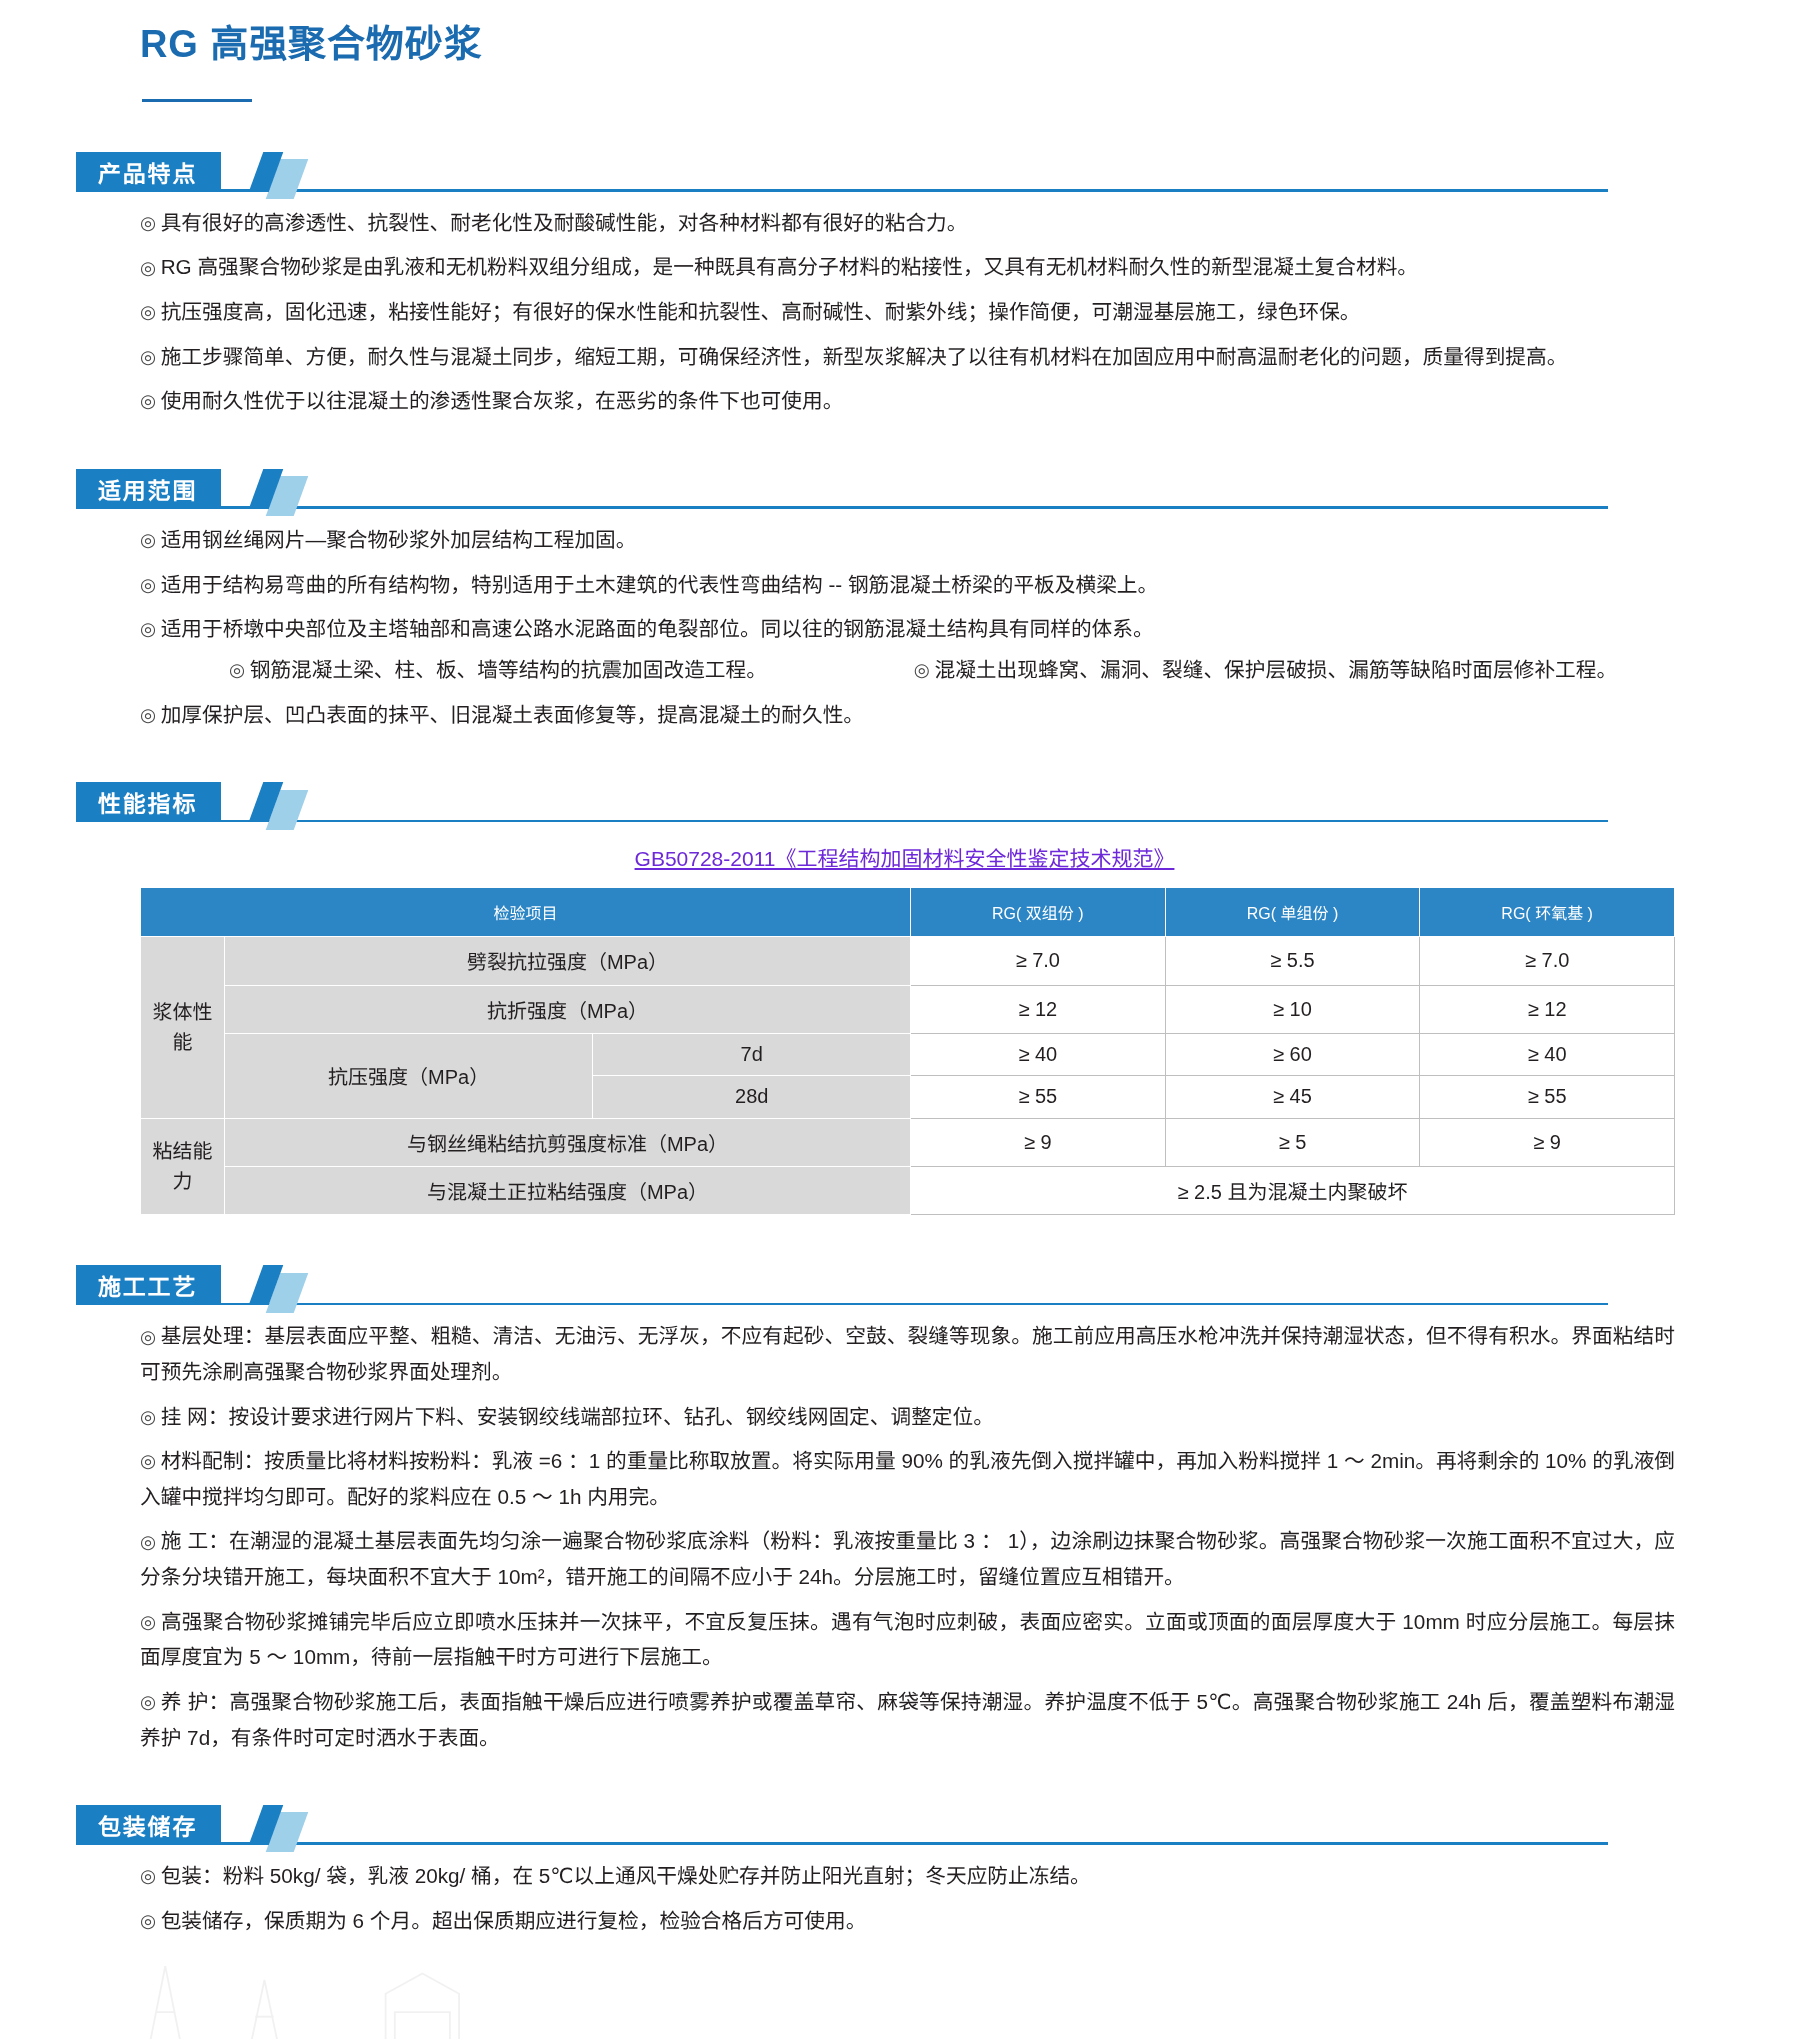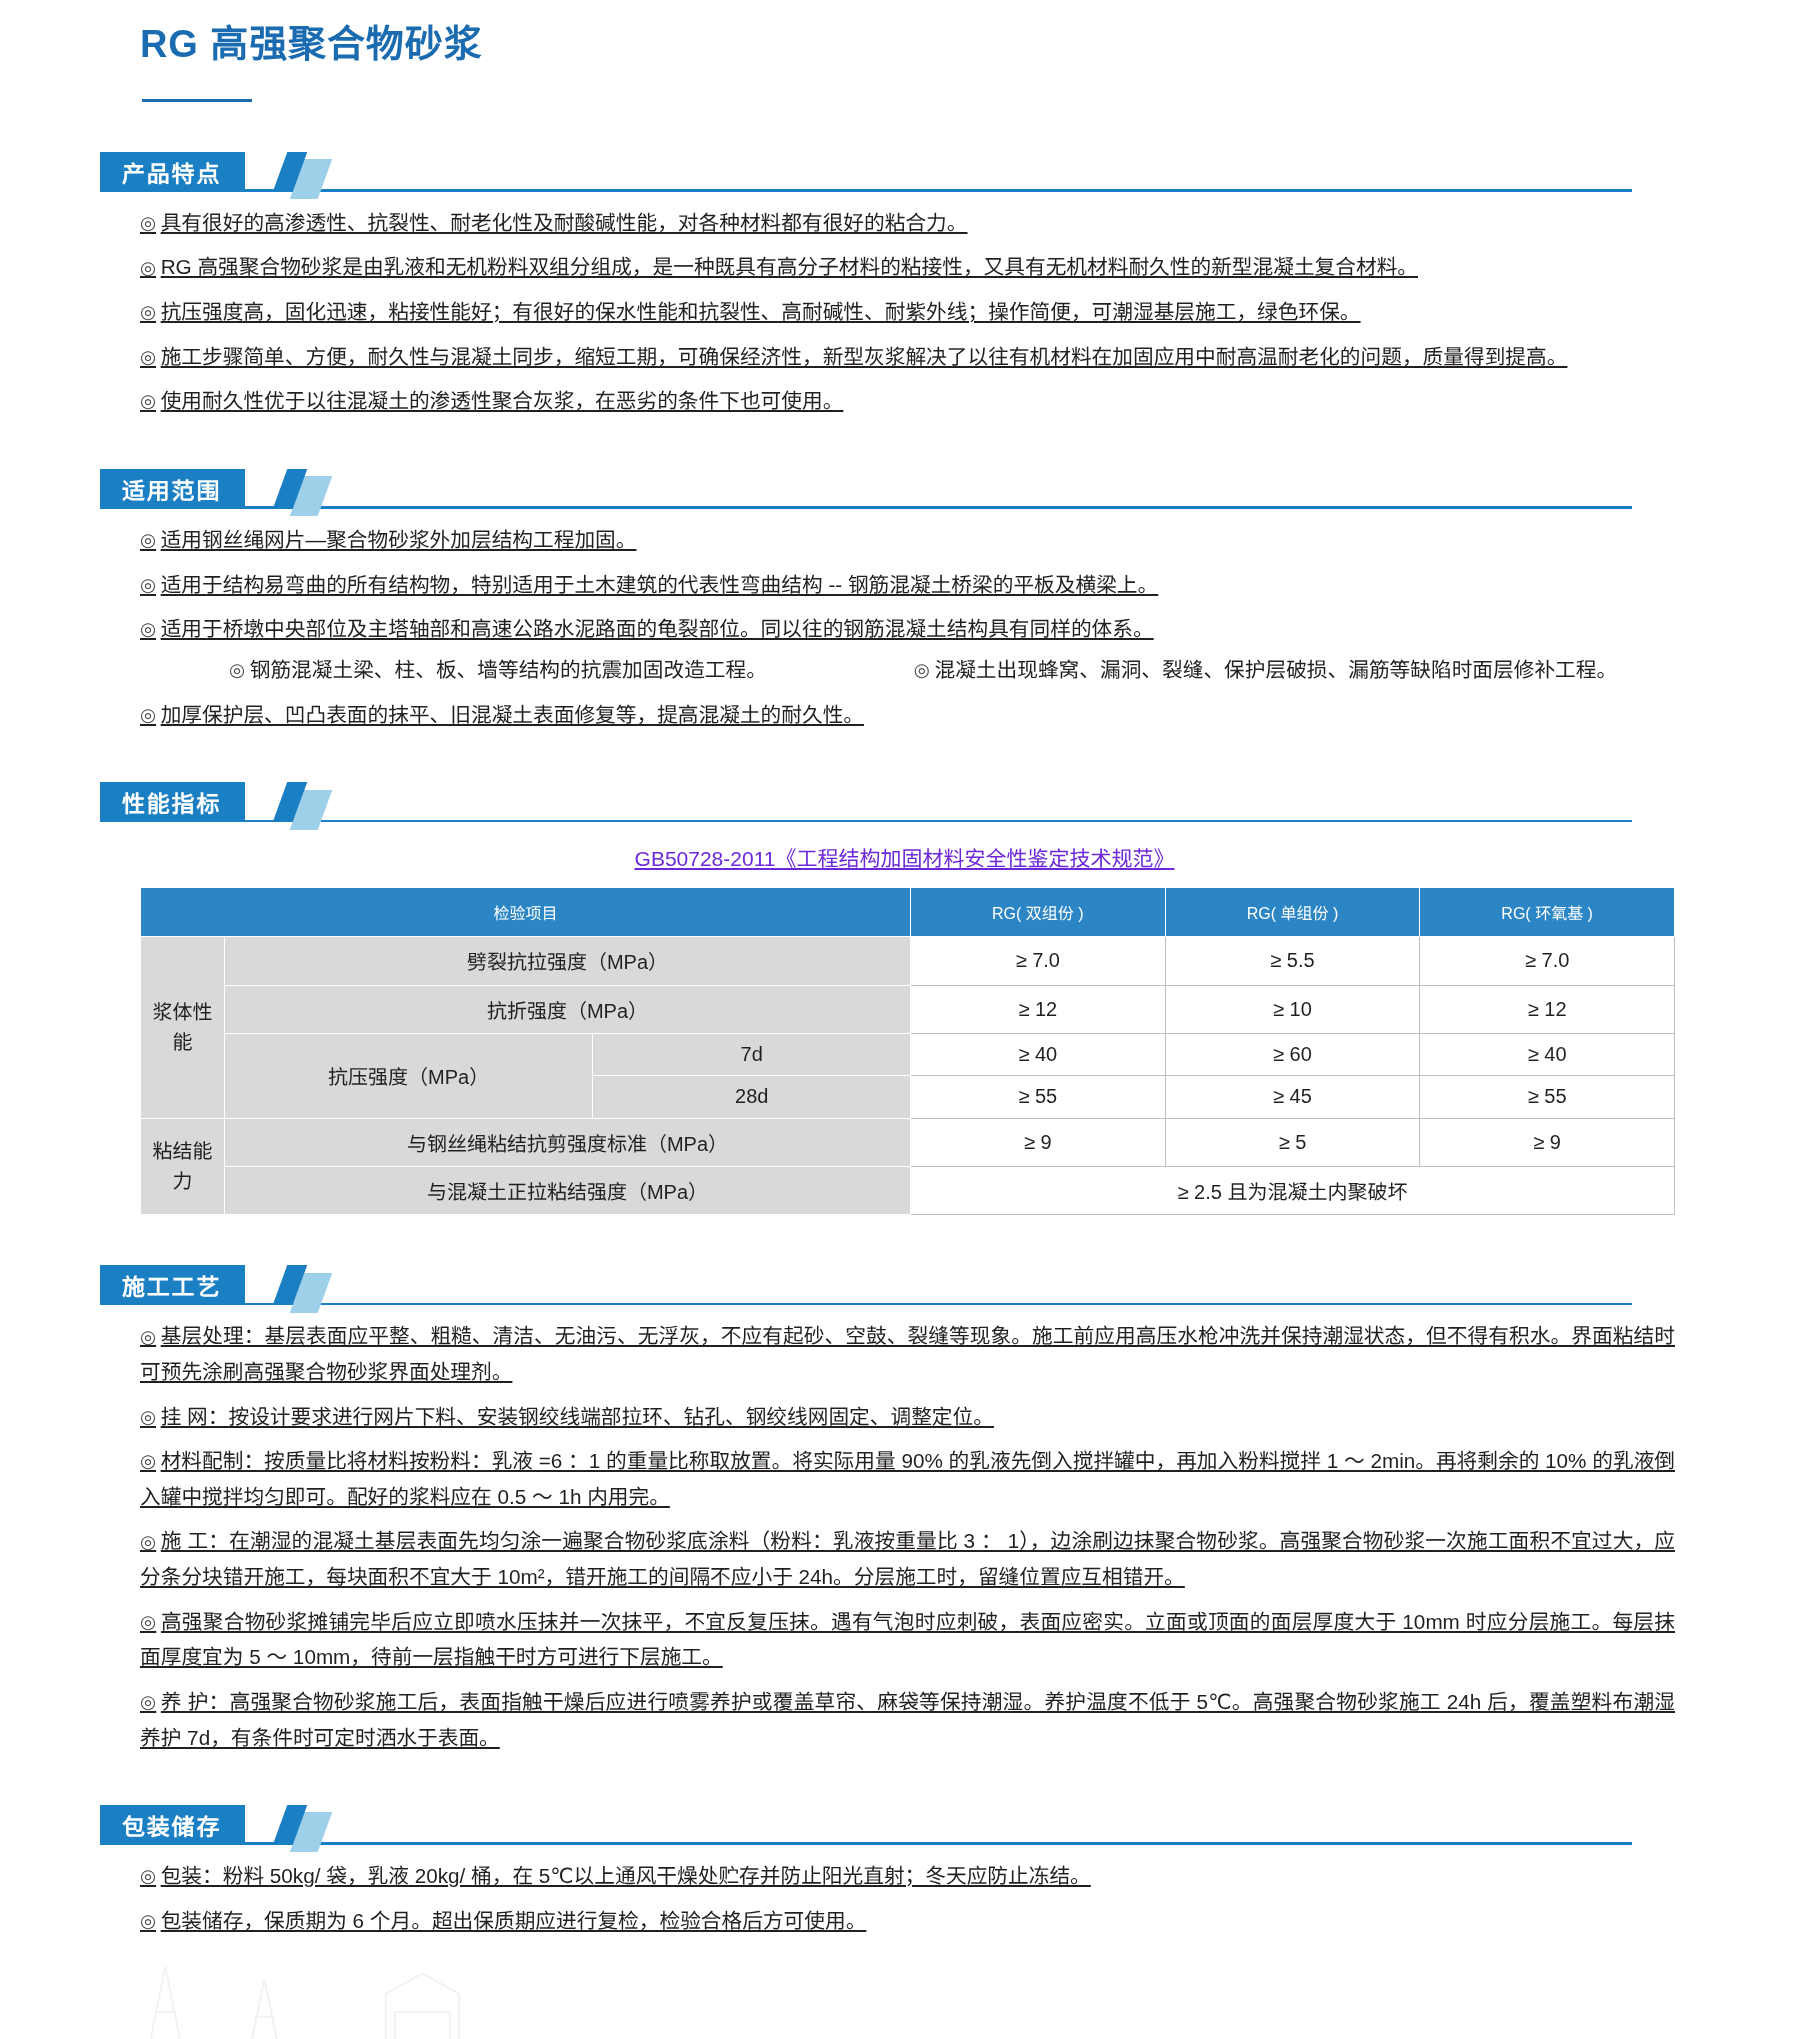--- a/index.html
+++ b/index.html
@@ -35,21 +35,21 @@
   .title-rule {
     width: 110px;
     height: 2.8px;
     background: #1b6bb0;
     margin: 27.5px 0 0 142px;
   }
 
   
   .section-head {
     position: relative;
-    margin: 50px 0 13px 100px;
+    margin: 50px 0 13px 76px;
     width: 1532px;
     height: 40px;
   }
   .ribbon {
     position: absolute;
     left: 0;
     top: 0;
     height: 40px;
     background: #1b7fc4;
     color: #ffffff;
@@ -94,21 +94,20 @@
     margin: 0 0 0 140px;
     width: 1535px;
   }
   .bullet-row {
     display: block;
     font-size: 20.7px;
     line-height: 1.72;
     color: #231f20;
     margin: 9px 0 0 0;
     text-align: justify;
-    text-decoration: underline;
   }
   .bi {
     color: #4a4a4a;
     font-size: 18.4px;
     margin-right: 4.6px;
     vertical-align: 0.9px;
   }
   .bullet-row .txt { }
   .two-col-row {
     display: flex;

